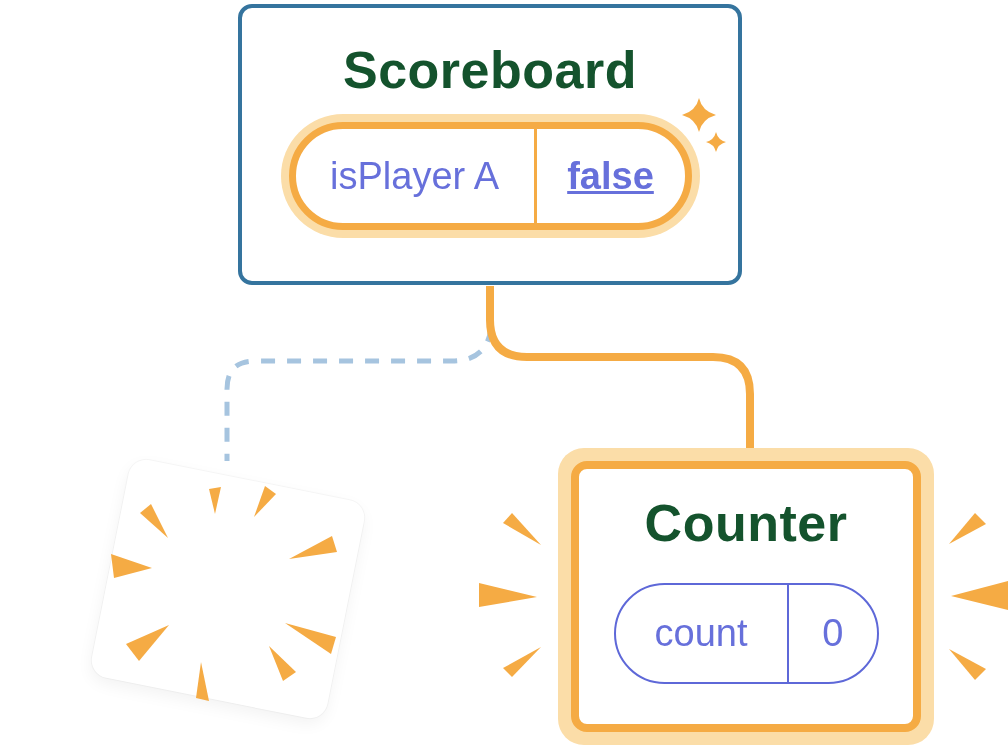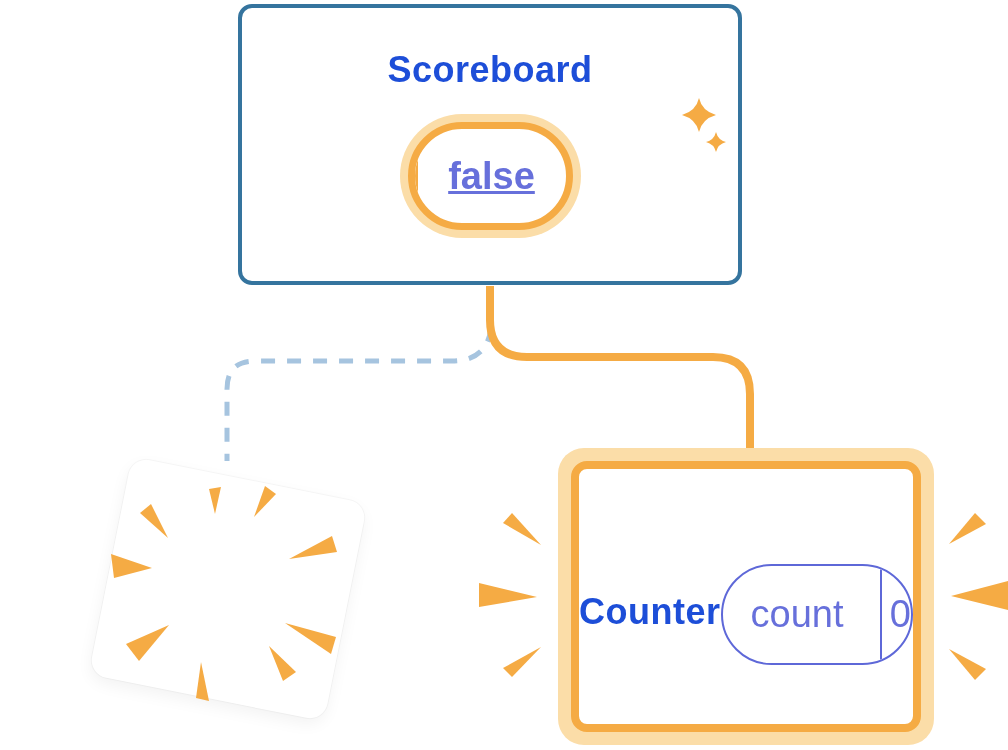--- a/index.html
+++ b/index.html
@@ -18,22 +18,22 @@
   .scoreboard-card{
     position:absolute;left:238px;top:4px;width:504px;height:281px;
     box-sizing:border-box;
     background:#ffffff;
     border:4px solid #35749E;
     border-radius:14px;
     z-index:2;
     display:flex;flex-direction:column;align-items:center;
   }
   .card-title{
-    font-size:36px;line-height:48px;font-weight:600;
-    color:#1d4ed8;letter-spacing:.5px;
+    font-size:52px;line-height:48px;font-weight:600;
+    color:#14532d;letter-spacing:.5px;
   }
   .scoreboard-card .card-title{margin-top:38px;}
 
   .state-pill-glow{
     margin-top:20px;
     background:#FBDDA8;
     border-radius:999px;
     padding:8px;
   }
   .state-pill{
@@ -65,31 +65,30 @@
   .counter-card-glow{
     position:absolute;left:558px;top:448px;width:376px;height:297px;
     box-sizing:border-box;
     background:#FBDDA8;border-radius:26px;padding:13px;
     z-index:2;
   }
   .counter-card{
     box-sizing:border-box;width:100%;height:100%;
     background:#ffffff;
     border:8px solid #F5AB44;border-radius:16px;
-    display:flex;flex-direction:row;align-items:center;
+    display:flex;flex-direction:column;align-items:center;
   }
   .counter-card .card-title{margin-top:30px;}
   .counter-pill{
     box-sizing:border-box;
     margin-top:36px;
     height:101px;width:265px;
     border:2.5px solid #5E68D8;border-radius:999px;
     display:flex;align-items:stretch;overflow:hidden;
     background:#ffffff;
-    gap:8px;
   }
   .counter-pill .cell{
     display:flex;align-items:center;justify-content:center;
     font-size:38px;color:#6770DB;
   }
   .counter-pill .cell.key{width:171px;}
   .counter-pill .cell.value{flex:1;}
   .counter-pill .divider{width:2.5px;background:#5E68D8;}
 </style>
 </head>
@@ -99,20 +98,21 @@
 
   <svg id="connector-layer" class="layer" width="1008" height="750" viewBox="0 0 1008 750">
     <path d="M491,328 Q487,361 452,361 L255,361 Q227,361 227,389 L227,461" fill="none" stroke-width="5" stroke-dasharray="14 12" stroke="#A6C4DF"></path>
     <path d="M490,286 L490,320 Q490,357 527,357 L713,357 Q750,357 750,394 L750,452" fill="none" stroke-width="8" stroke="#F5AB44"></path>
   </svg>
 
   <div class="scoreboard-card">
     <div class="card-title">Scoreboard</div>
     <div class="state-pill-glow">
       <div class="state-pill">
+        <div class="cell key">isPlayer A</div>
         <div class="divider"></div>
         <div class="cell value">false</div>
       </div>
     </div>
   </div>
 
   <div class="destroyed-card"></div>
 
   <div class="counter-card-glow">
     <div class="counter-card">

